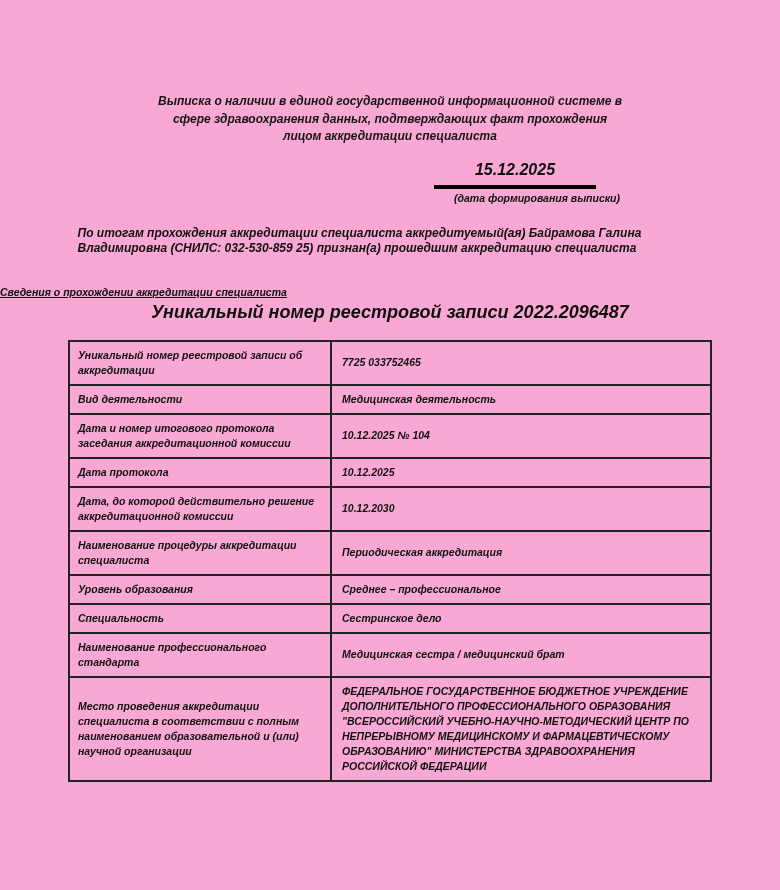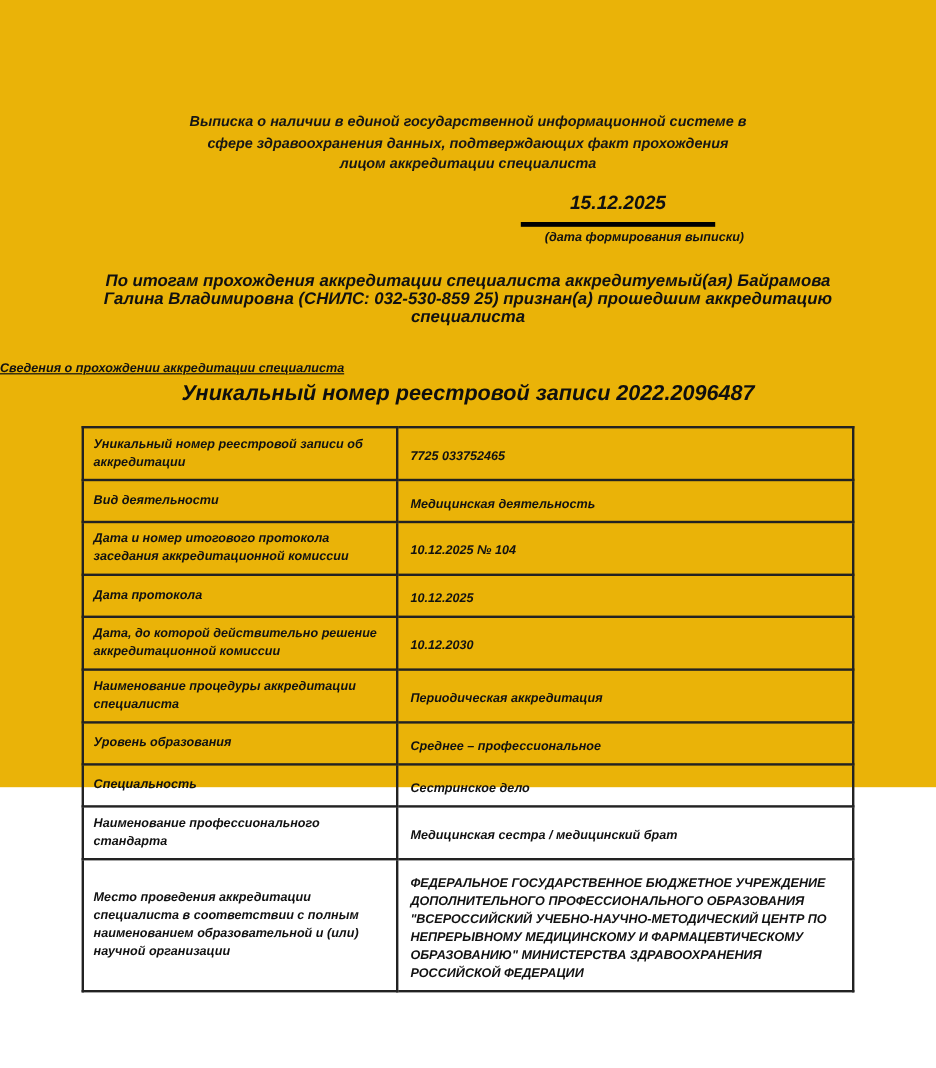--- a/index.html
+++ b/index.html
@@ -12,22 +12,22 @@
     height: 890px;
     font-family: "Liberation Sans", sans-serif;
     color: #111111;
     font-weight: bold;
     font-style: italic;
     position: relative;
     overflow: hidden;
   }
   .page {
     width: 780px;
-    height: 656px;
-    background: #eab308;
+    height: 890px;
+    background: #f9a8d4;
   }
   .doc-title {
     margin: 0 auto;
     padding-top: 93px;
     max-width: 465px;
     text-align: center;
     font-size: 12px;
     line-height: 17.5px;
     color: #161616;
   }
@@ -47,22 +47,22 @@
     display: block;
     font-size: 10.5px;
     line-height: 14px;
     padding-top: 2px;
     white-space: nowrap;
     margin-left: 20px;
   }
   .summary {
     margin: 21px auto 0 auto;
     max-width: 625px;
-    text-align: center;
-    font-size: 14px;
+    text-align: left;
+    font-size: 12px;
     line-height: 15px;
   }
   .section-heading {
     margin: 29px auto 0 auto;
     text-align: left;
     font-size: 10.5px;
     line-height: 14px;
     text-decoration: underline;
   }
   .registry-heading {
@@ -83,21 +83,21 @@
   table.acc-table td {
     border: 2px solid #222222;
     vertical-align: middle;
   }
   td.cell-label {
     width: 242px;
     padding: 6px 10px 6px 8px;
   }
   td.cell-value {
     width: 360px;
-    padding: 12px 8px 6px 10px;
+    padding: 6px 8px 6px 10px;
   }
 </style>
 </head>
 <body>
 
 <div class="page">
 
   <div class="doc-title">Выписка о наличии в единой государственной информационной системе в сфере здравоохранения данных, подтверждающих факт прохождения лицом аккредитации специалиста</div>
 
   <div class="date-block">

